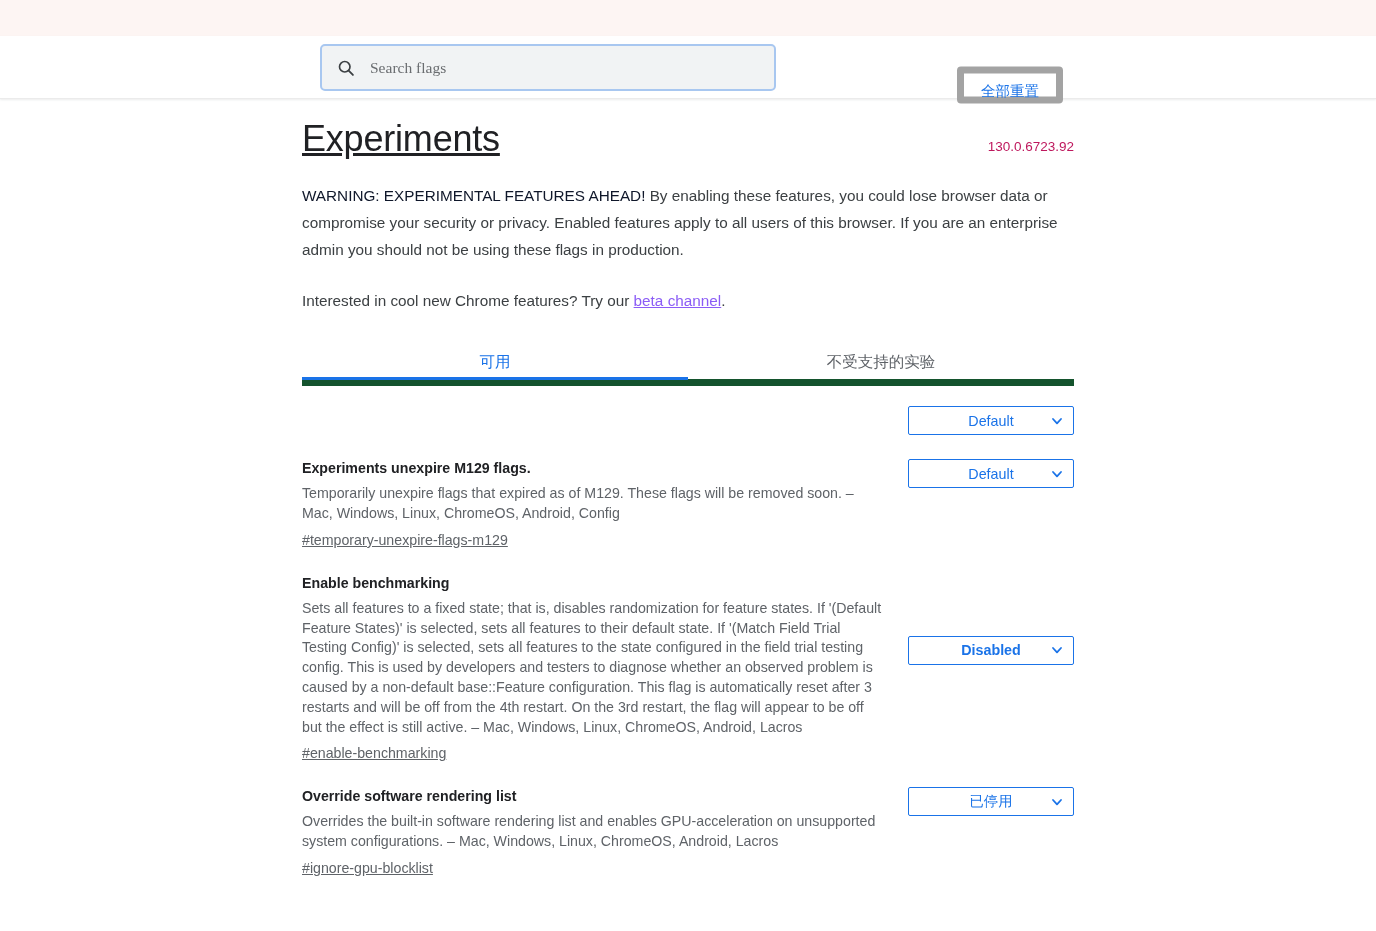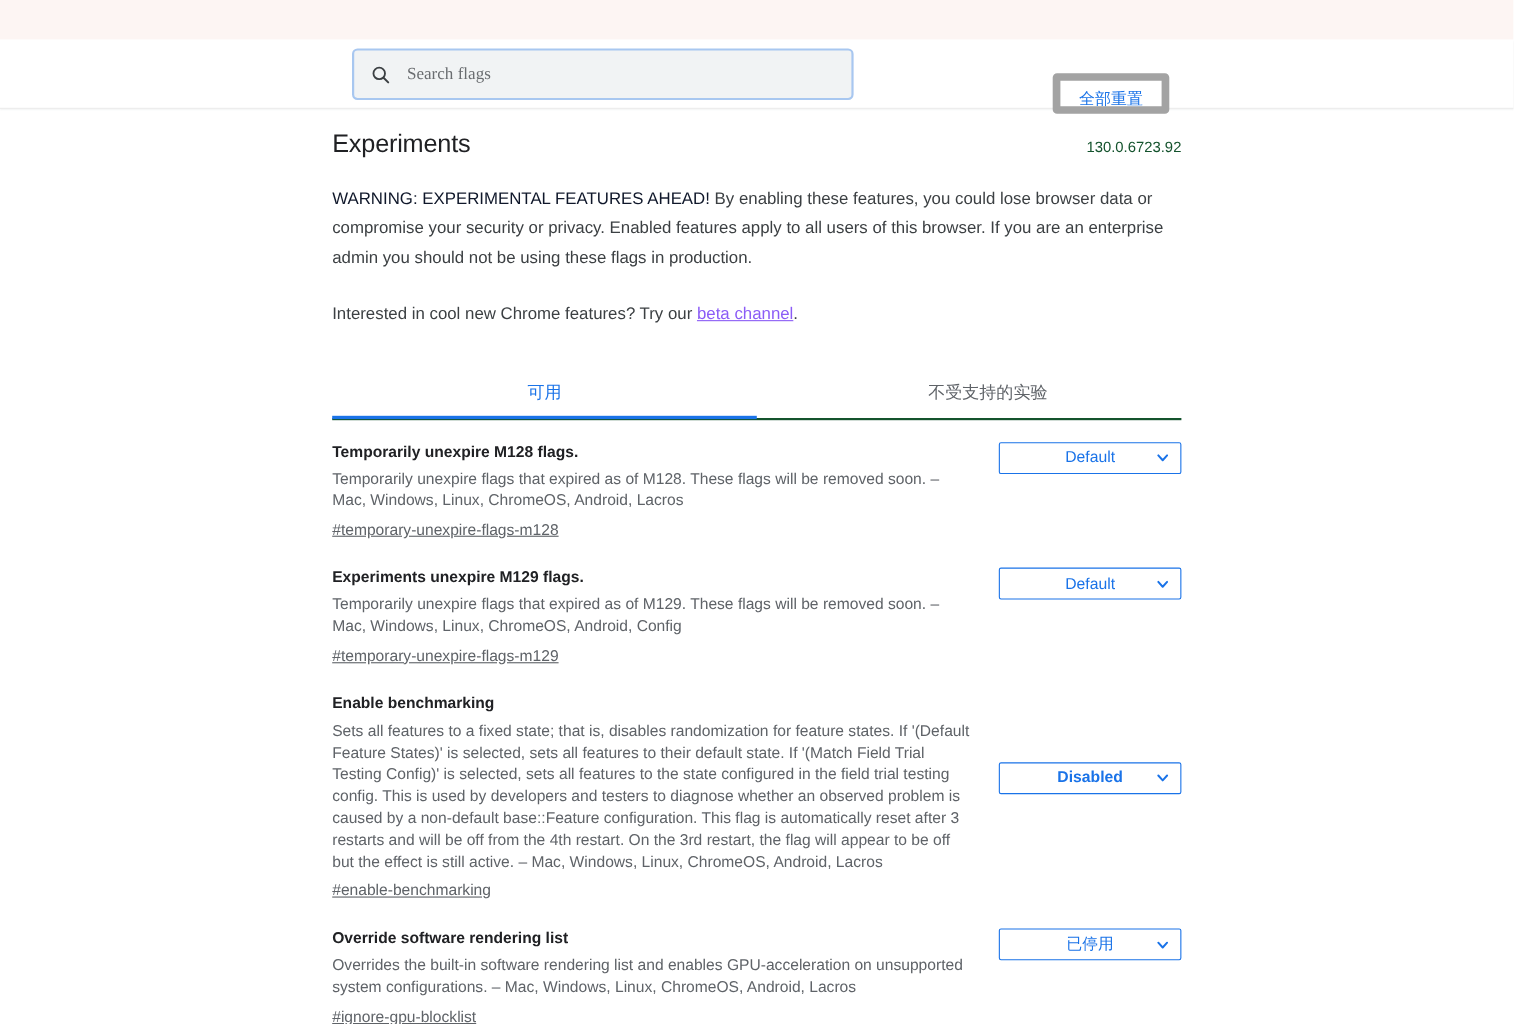--- a/index.html
+++ b/index.html
@@ -88,30 +88,31 @@
     margin: 0 auto;
     padding-top: 18px;
   }
 
   .title-row {
     display: flex;
     align-items: baseline;
     justify-content: space-between;
   }
   h1.page-title {
-    font-size: 23px;
+    font-size: 36px;
     font-weight: 400;
     line-height: 1.2;
     margin: 0;
     color: #202124;
     letter-spacing: -0.2px;
+    text-decoration: underline;
   }
   .version {
     font-size: 13.5px;
-    color: #14532d;
+    color: #be185d;
   }
 
   .blurb {
     margin: 22px 0 0 0;
     font-size: 15.3px;
     line-height: 27px;
     color: #3c4043;
   }
   .warning-strong {
     color: #0f172a;
@@ -123,24 +124,23 @@
     color: #3c4043;
   }
   a.inline-link {
     color: #8b5cf6;
     text-decoration: underline;
   }
 
   
   .tabs {
     display: flex;
-    margin-top: 42px;
-    border-bottom: 2px solid #14532d;
+    margin-top: 31px;
+    border-bottom: 7px solid #14532d;
     height: 41px;
-    gap: 17px;
   }
   .tab {
     flex: 0 0 50%;
     text-align: center;
     font-size: 15.5px;
     color: #5f6368;
     line-height: 33px;
     cursor: pointer;
     position: relative;
     user-select: none;
@@ -255,25 +255,20 @@
   </p>
 
   <div class="tabs">
     <div class="tab active">可用</div>
     <div class="tab">不受支持的实验</div>
   </div>
 
   <div class="flag-list">
 
     <div class="flag-row">
-      <div class="flag-main">
-        <div class="flag-title">Temporarily unexpire M128 flags.</div>
-        <div class="flag-desc">Temporarily unexpire flags that expired as of M128. These flags will be removed soon. – Mac, Windows, Linux, ChromeOS, Android, Lacros</div>
-        <a class="flag-permalink" href="#">#temporary-unexpire-flags-m128</a>
-      </div>
       <div class="flag-control">
         <div class="select-box">
           <span>Default</span>
           <svg class="chev" viewBox="0 0 12 12">
             <path d="M2 4 L6 8.4 L10 4" fill="none" stroke="#1a73e8" stroke-width="1.8" stroke-linecap="round" stroke-linejoin="round"></path>
           </svg>
         </div>
       </div>
     </div>
 

